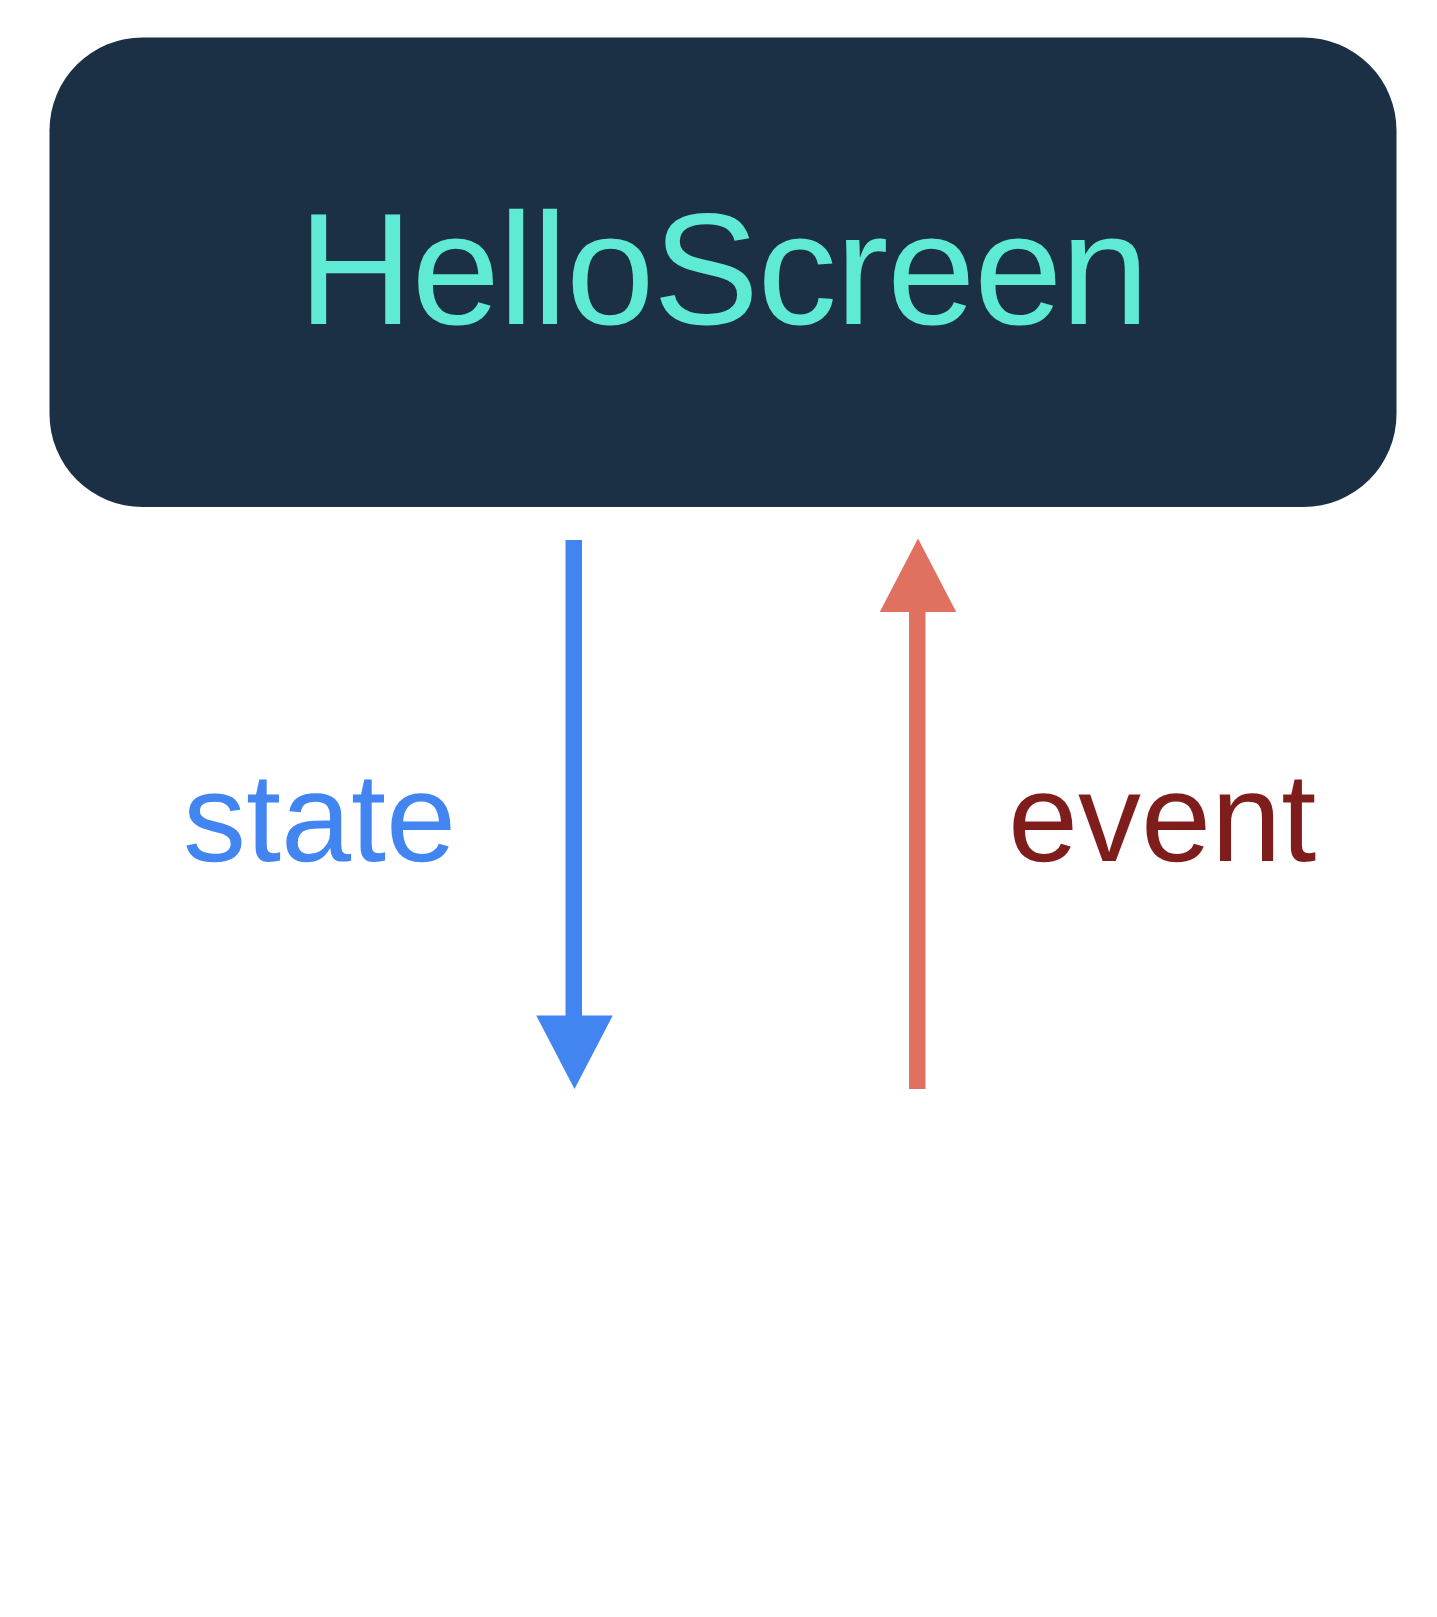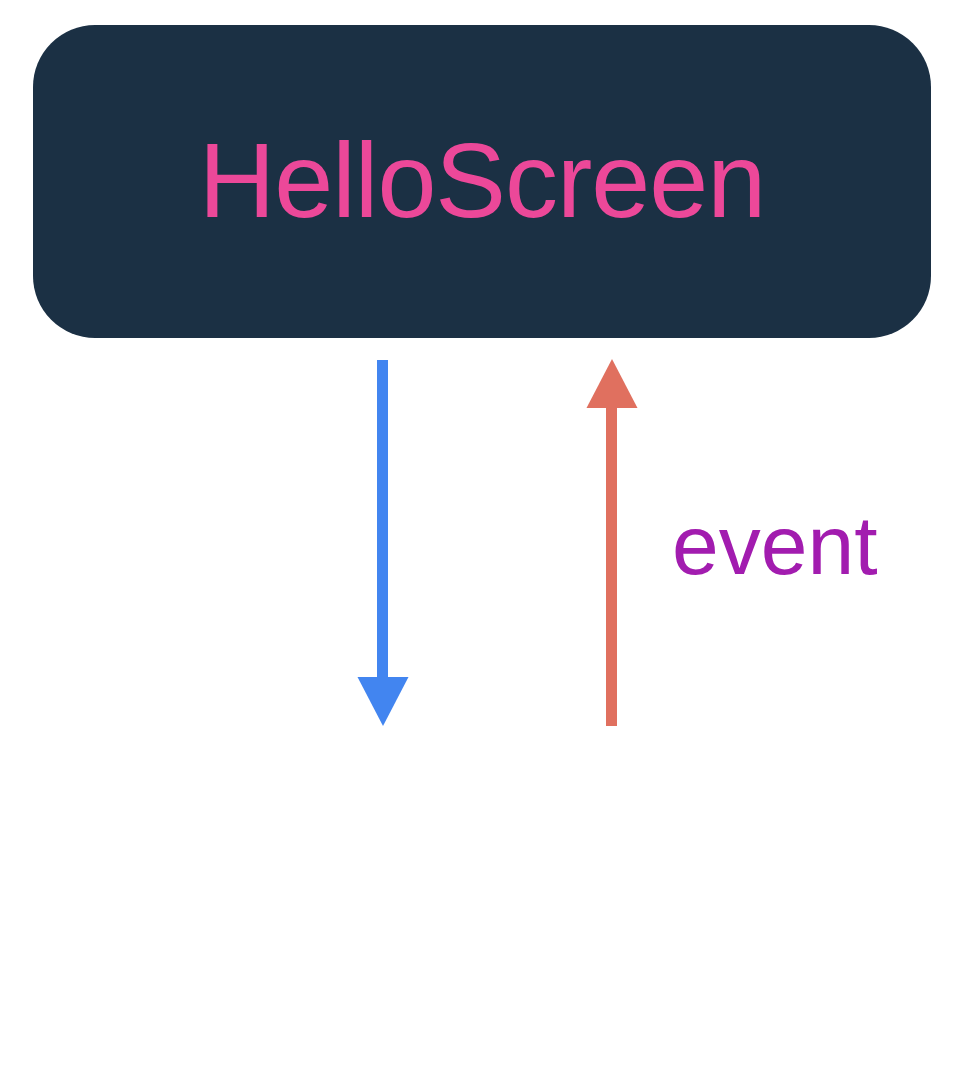--- a/index.html
+++ b/index.html
@@ -33,21 +33,21 @@
     width: 898px;
     height: 313px;
   }
   #node-hello-content {
     left: 33px;
     top: 745px;
     width: 897px;
     height: 315px;
   }
   .node-label {
-    color: #ec4899;
+    color: #5eead4;
     font-family: "Liberation Sans", sans-serif;
     font-weight: 400;
     line-height: 1;
     letter-spacing: -1px;
     white-space: nowrap;
     user-select: none;
   }
   #label-hello-screen {
     font-size: 106px;
     transform: translateY(-2px);
@@ -74,21 +74,21 @@
     user-select: none;
   }
   #edge-label-state {
     left: 122px;
     top: 503px;
     color: #4285F0;
   }
   #edge-label-event {
     left: 672px;
     top: 503px;
-    color: #a21caf;
+    color: #7f1d1d;
   }
 </style>
 </head>
 <body>
 
 <div id="diagram-canvas">
 
   <div class="node-box" id="node-hello-screen">
     <span class="node-label" id="label-hello-screen">HelloScreen</span>
   </div>
@@ -97,17 +97,18 @@
     <g>
       <rect x="377" y="360" width="11" height="320" fill="#4285F0"></rect>
       <polygon points="357.5,677 408.5,677 383,726" fill="#4285F0"></polygon>
     </g>
     <g>
       <rect x="606" y="405" width="11" height="321" fill="#E0705F"></rect>
       <polygon points="586.5,408 637.5,408 612,359" fill="#E0705F"></polygon>
     </g>
   </svg>
 
+  <span class="edge-label" id="edge-label-state">state</span>
 
   <span class="edge-label" id="edge-label-event">event</span>
 
 
 </div>
 
 </body></html>

